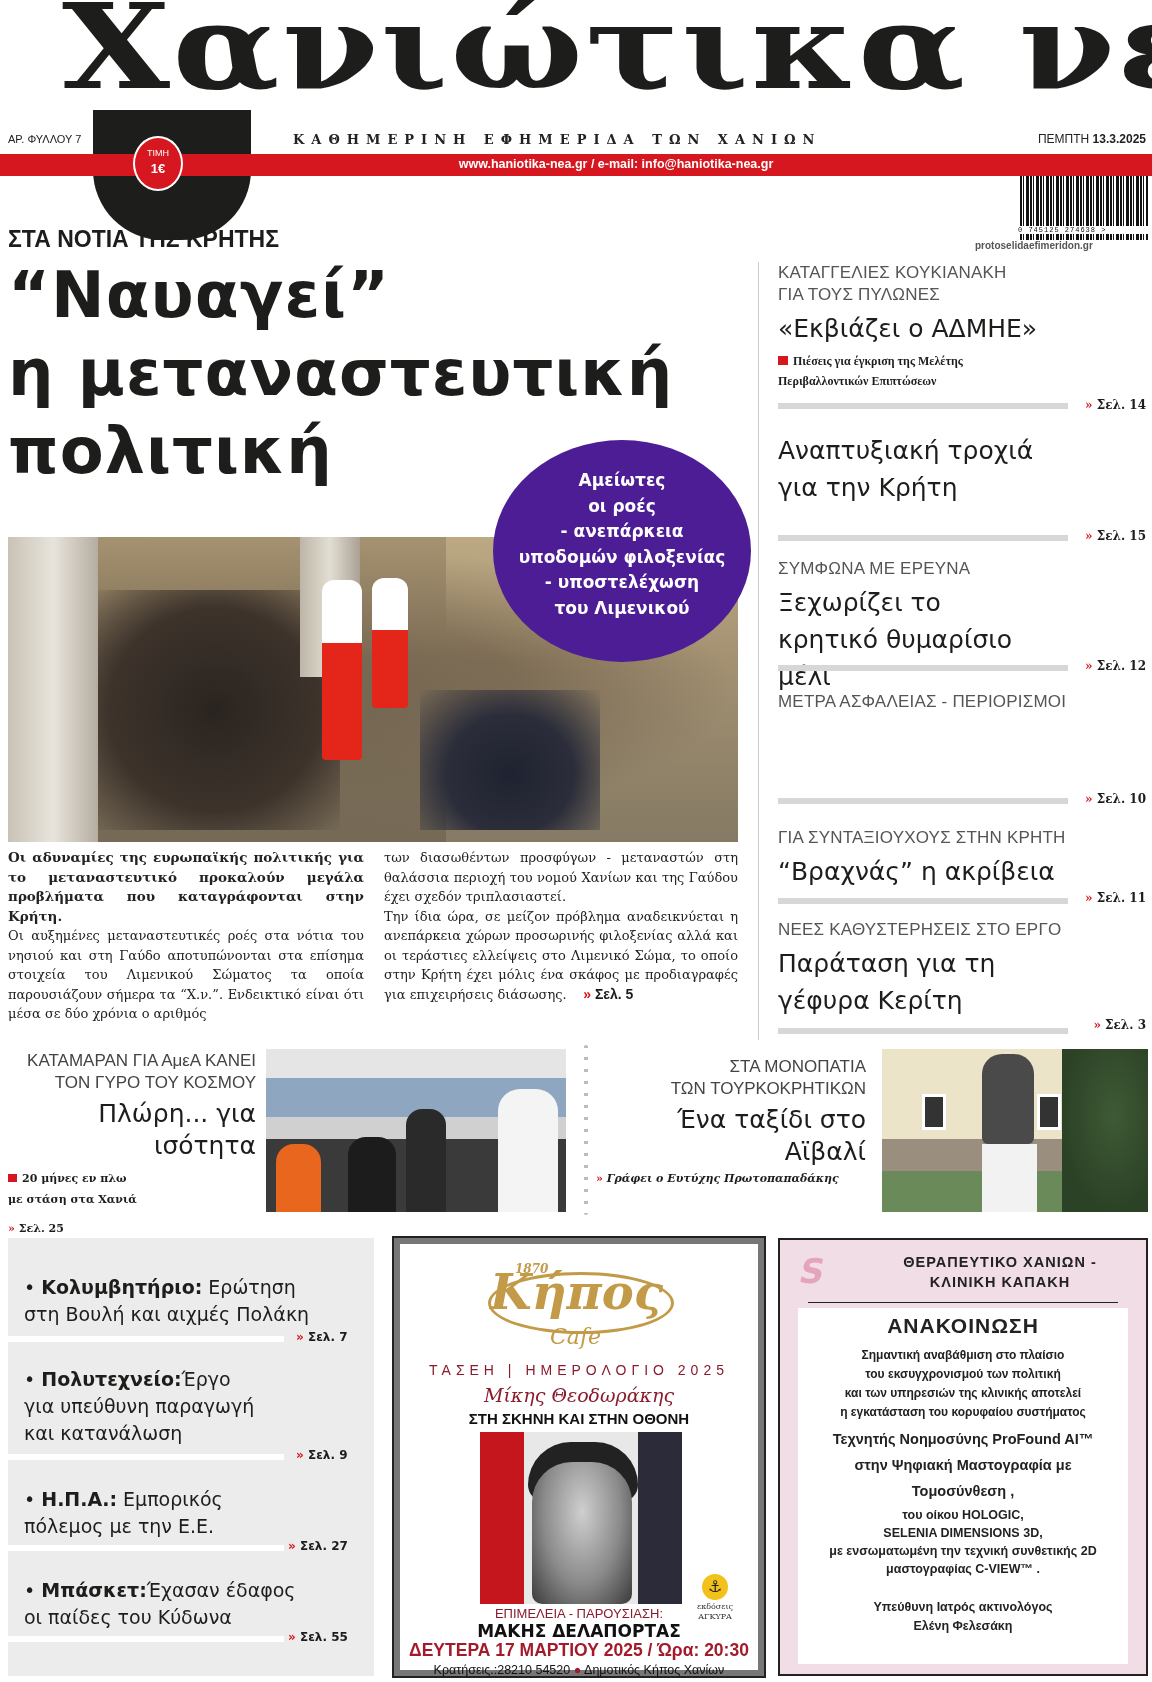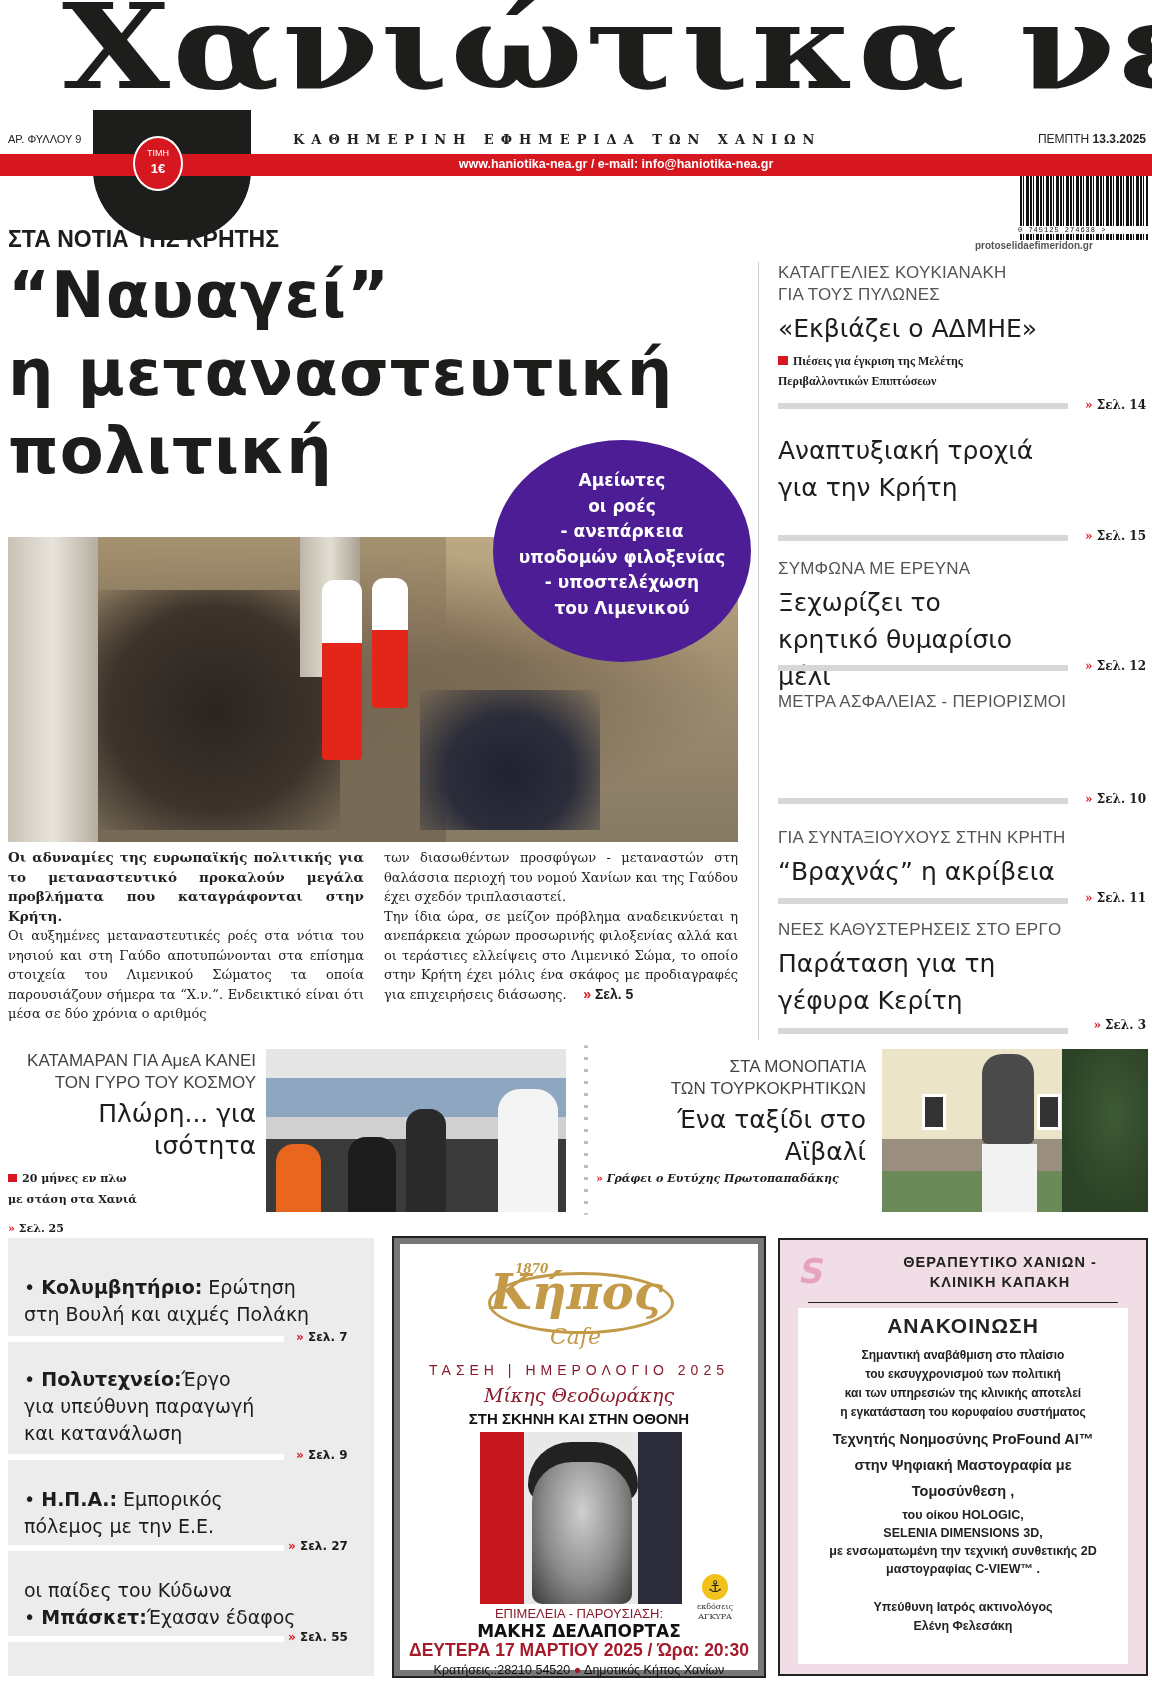--- a/index.html
+++ b/index.html
@@ -109,21 +109,21 @@
   .ad2-logo { position: absolute; left: 20px; top: 14px; width: 52px; height: 34px; color: #e6a3bd; font-size: 34px; font-weight: bold; font-family: "DejaVu Sans", sans-serif; line-height: 34px; transform: skewX(-12deg); }
   .ad2-head { position: absolute; left: 80px; top: 12px; width: 280px; text-align: center; font-family: "Liberation Sans", sans-serif; font-weight: bold; font-size: 14.5px; letter-spacing: 1px; line-height: 20px; color: #222; }
   .ad2-rule { position: absolute; left: 28px; top: 62px; width: 310px; height: 1px; background: #222; }
   .ad2-body { position: absolute; left: 0; width: 100%; text-align: center; font-family: "Liberation Sans", sans-serif; color: #222; font-weight: bold; }
 </style>
 </head>
 <body>
 
 <div class="abs masthead-title">Χανιώτικα νέα</div>
 <div class="abs blackdisc"></div>
-<div class="abs issue-label">ΑΡ. ΦΥΛΛΟΥ 9</div>
+<div class="abs issue-label">ΑΡ. ΦΥΛΛΟΥ 7</div>
 <div class="abs subtitle">ΚΑΘΗΜΕΡΙΝΗ ΕΦΗΜΕΡΙΔΑ ΤΩΝ ΧΑΝΙΩΝ</div>
 <div class="abs date-block"><span>ΠΕΜΠΤΗ</span> <b>13.3.2025</b></div>
 <div class="abs redbar"></div>
 <div class="abs redbar-text">www.haniotika-nea.gr / e-mail: info@haniotika-nea.gr</div>
 <div class="abs price-badge">
   <div class="l1">ΤΙΜΗ</div>
   <div class="l2">1€</div>
 </div>
 <div class="abs barcode"></div>
 <div class="abs barcode-num">0  745125  274638  &gt;</div>
@@ -255,22 +255,22 @@
 <div class="abs brief-ref" style="left:296px; top:1448px;"><span class="arr">»</span> <span>Σελ. 9</span></div>
 
 <div class="abs brief" style="top:1486px;">
   <div><span>• </span><b>Η.Π.Α.:</b><span> Εμπορικός</span></div>
   <div>πόλεμος με την Ε.Ε.</div>
 </div>
 <div class="abs brief-bar" style="top:1545px;"></div>
 <div class="abs brief-ref" style="left:288px; top:1539px;"><span class="arr">»</span> <span>Σελ. 27</span></div>
 
 <div class="abs brief" style="top:1577px;">
+  <div><span>• </span><b>Μπάσκετ:</b><span>Έχασαν έδαφος</span></div>
   <div>οι παίδες του Κύδωνα</div>
-  <div><span>• </span><b>Μπάσκετ:</b><span>Έχασαν έδαφος</span></div>
 </div>
 <div class="abs brief-bar" style="top:1636px;"></div>
 <div class="abs brief-ref" style="left:288px; top:1630px;"><span class="arr">»</span> <span>Σελ. 55</span></div>
 
 <div class="abs ad1">
   <div class="ad1-logo">
     <div class="oval"></div>
     <div class="yr">1870</div>
     <div class="name">Κήπος</div>
     <div class="cafe">Cafe</div>

